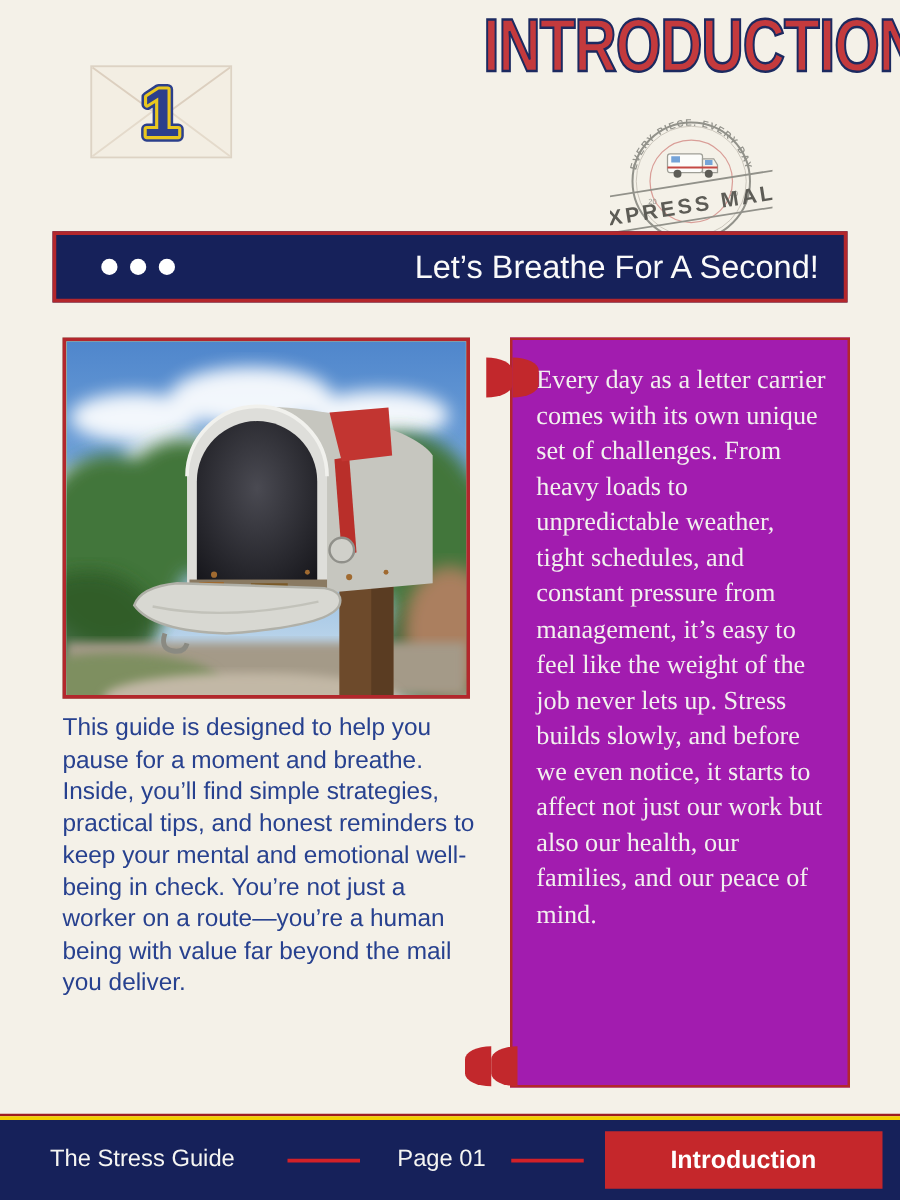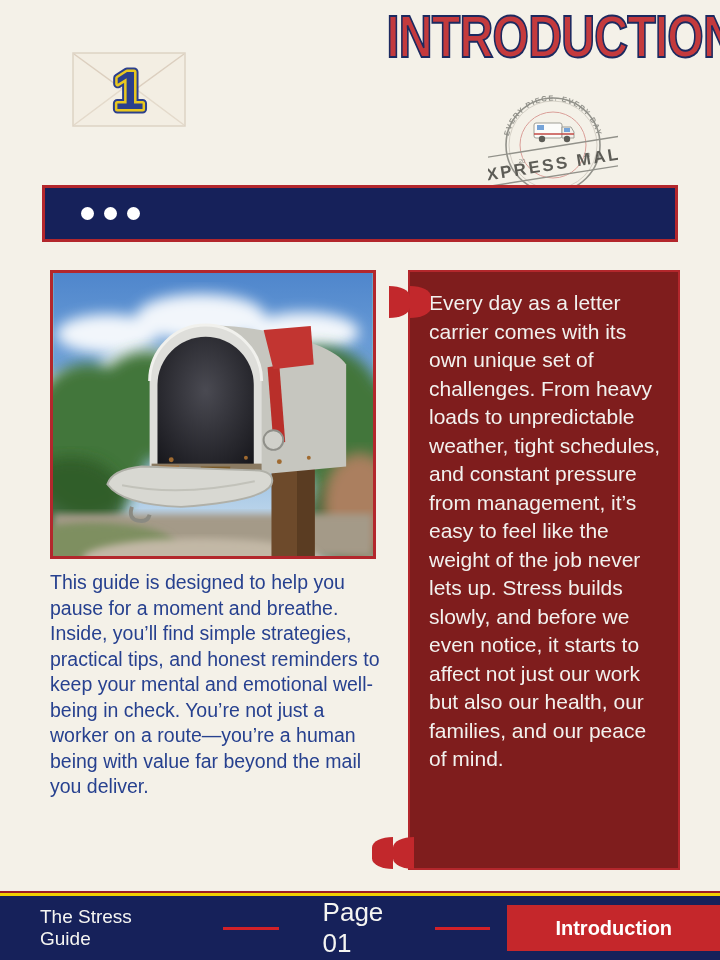--- a/index.html
+++ b/index.html
@@ -31,40 +31,40 @@
        box-sizing:border-box;border:3px solid #b3272c;background:#9db;overflow:hidden;}
   .photo svg{display:block;width:100%;height:100%;}
 
   
   .left-text{position:absolute;left:50px;top:570px;width:336px;color:#27418f;
        font-size:19.5px;line-height:25.5px;}
   .left-text p{margin:0;}
 
   
   .panel{position:absolute;left:408px;top:270px;width:272px;height:600px;
-       box-sizing:border-box;background:#7f1d1d;border:2px solid #b3272c;
-       padding:17px 16px 0 19px;color:#f2f1ee;font-size:21px;line-height:28.5px;z-index:2;}
+       box-sizing:border-box;background:#a21caf;border:2px solid #b3272c;
+       padding:17px 16px 0 19px;color:#f2f1ee;font-size:21px;line-height:28.5px;z-index:2;font-family:Liberation Serif, serif;}
 
   
   .quote{position:absolute;display:flex;z-index:3;}
   .quote i{display:block;width:21px;height:32px;background:#c2282c;}
   .quote.open{left:389px;top:286px;}
   .quote.open i{border-radius:0 32px 32px 0 / 0 16px 16px 0;}
   .quote.close{left:372px;top:837px;}
   .quote.close i{border-radius:32px 0 0 32px / 16px 0 0 16px;}
 
   
   .footer-rule-red{position:absolute;left:0;top:891px;width:720px;height:2px;background:#9d1c22;}
   .footer-rule-yellow{position:absolute;left:0;top:893px;width:720px;height:3px;background:#f2cf00;}
   .footer{position:absolute;left:0;top:896px;width:720px;height:64px;background:#16215a;
        display:flex;align-items:center;box-sizing:border-box;padding-left:40px;}
   .brand{color:#f5f5f2;font-size:19px;}
   .dash{width:58px;height:3px;background:#d22128;}
   .dash.d1{margin-left:42px;}
-  .page-num{color:#f5f5f2;font-size:26px;margin-left:44px;}
+  .page-num{color:#f5f5f2;font-size:19px;margin-left:30px;}
   .dash.d2{margin-left:20px;}
   .nav-btn{margin-left:17px;width:222px;height:46px;background:#c5272b;border:none;
        color:#fff;font-size:20px;font-weight:bold;display:flex;align-items:center;
        justify-content:center;cursor:pointer;font-family:"Liberation Sans",sans-serif;}
 </style>
 </head>
 <body>
 
 <div class="page">
 
@@ -110,20 +110,21 @@
       <line x1="-12" y1="93" x2="142" y2="93" stroke="#8d8d86" stroke-width="1.4"></line>
     </g>
   </svg>
 
   <div class="banner">
     <div class="dots">
       <i></i>
       <i></i>
       <i></i>
     </div>
+    <div class="banner-title">Let’s Breathe For A Second!</div>
   </div>
 
   <div class="photo">
     <svg viewBox="0 0 325 288">
       <defs>
         <linearGradient id="sky" x1="0" y1="0" x2="0" y2="1">
           <stop offset="0" stop-color="#4f86cc"></stop>
             <stop offset="0.55" stop-color="#85b3e0"></stop>
             <stop offset="1" stop-color="#d4e4ef"></stop>
         </linearGradient>

